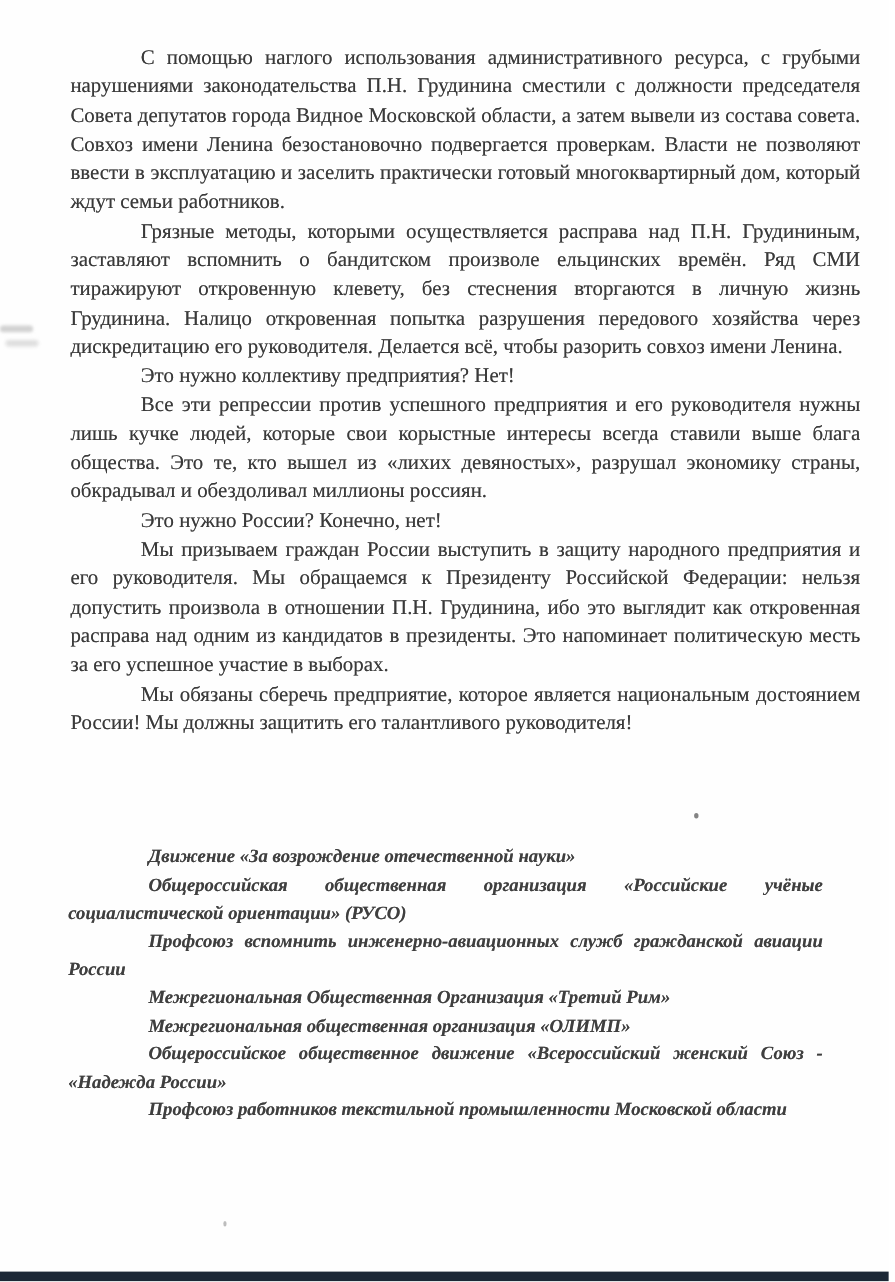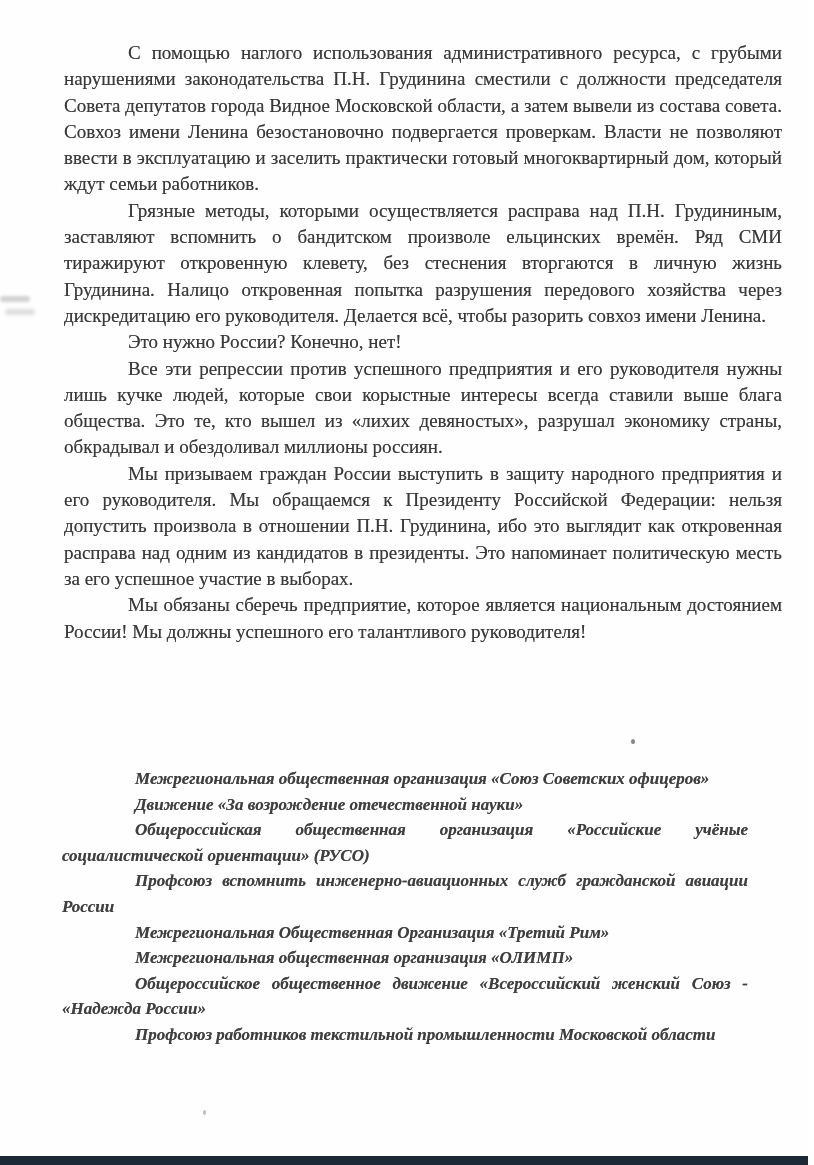--- a/index.html
+++ b/index.html
@@ -90,28 +90,28 @@
   }
 </style>
 </head>
 <body>
 
 <div class="page">
 
   <div class="body-text">
     <p>С помощью наглого использования административного ресурса, с грубыми нарушениями законодательства П.Н. Грудинина сместили с должности председателя Совета депутатов города Видное Московской области, а затем вывели из состава совета. Совхоз имени Ленина безостановочно подвергается проверкам. Власти не позволяют ввести в эксплуатацию и заселить практически готовый многоквартирный дом, который ждут семьи работников.</p>
     <p>Грязные методы, которыми осуществляется расправа над П.Н. Грудининым, заставляют вспомнить о бандитском произволе ельцинских времён. Ряд СМИ тиражируют откровенную клевету, без стеснения вторгаются в личную жизнь Грудинина. Налицо откровенная попытка разрушения передового хозяйства через дискредитацию его руководителя. Делается всё, чтобы разорить совхоз имени Ленина.</p>
+    <p>Это нужно коллективу предприятия? Нет!</p>
+    <p>Все эти репрессии против успешного предприятия и его руководителя нужны лишь кучке людей, которые свои корыстные интересы всегда ставили выше блага общества. Это те, кто вышел из «лихих девяностых», разрушал экономику страны, обкрадывал и обездоливал миллионы россиян.</p>
     <p>Это нужно России? Конечно, нет!</p>
-    <p>Все эти репрессии против успешного предприятия и его руководителя нужны лишь кучке людей, которые свои корыстные интересы всегда ставили выше блага общества. Это те, кто вышел из «лихих девяностых», разрушал экономику страны, обкрадывал и обездоливал миллионы россиян.</p>
     <p>Мы призываем граждан России выступить в защиту народного предприятия и его руководителя. Мы обращаемся к Президенту Российской Федерации: нельзя допустить произвола в отношении П.Н. Грудинина, ибо это выглядит как откровенная расправа над одним из кандидатов в президенты. Это напоминает политическую месть за его успешное участие в выборах.</p>
-    <p>Мы обязаны сберечь предприятие, которое является национальным достоянием России! Мы должны успешного его талантливого руководителя!</p>
+    <p>Мы обязаны сберечь предприятие, которое является национальным достоянием России! Мы должны защитить его талантливого руководителя!</p>
   </div>
 
   <div class="signatories">
-    <p>Межрегиональная общественная организация «Союз Советских офицеров»</p>
     <p>Движение «За возрождение отечественной науки»</p>
     <p>Общероссийская общественная организация «Российские учёные социалистической ориентации» (РУСО)</p>
     <p>Профсоюз вспомнить инженерно-авиационных служб гражданской авиации России</p>
     <p>Межрегиональная Общественная Организация «Третий Рим»</p>
     <p>Межрегиональная общественная организация «ОЛИМП»</p>
     <p>Общероссийское общественное движение «Всероссийский женский Союз - «Надежда России»</p>
     <p>Профсоюз работников текстильной промышленности Московской области</p>
   </div>
 
   <div class="scan-artifact smudge-left"></div>

